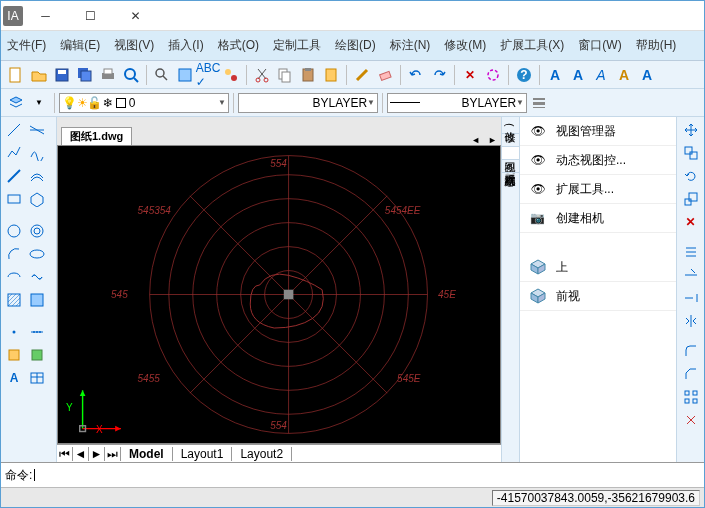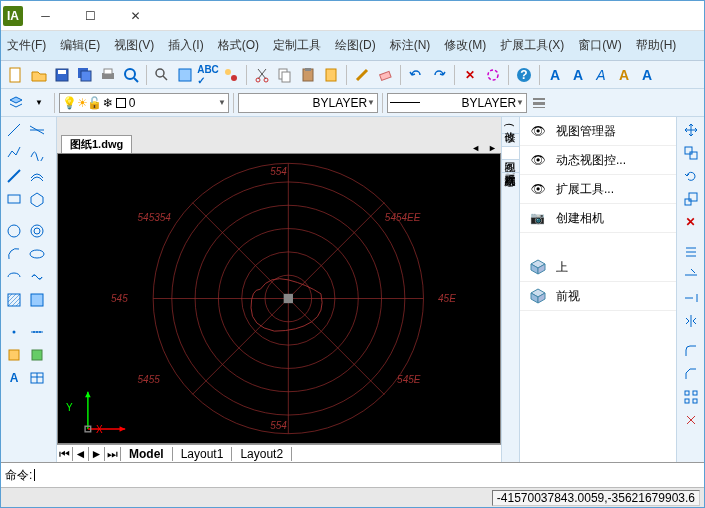--- a/index.html
+++ b/index.html
@@ -1,32 +1,32 @@
 <!DOCTYPE html>
 <html><head>
 <meta charset="utf-8">
 <style>
 *{margin:0;padding:0;box-sizing:border-box;font-family:"Microsoft YaHei",SimSun,sans-serif;font-size:12px;user-select:none}
 body{width:705px;height:508px;background:#f0f0f0;display:flex;flex-direction:column;border:1px solid #5a9fd4}
 .titlebar{height:30px;background:#fff;display:flex;align-items:center;padding:0 2px;border-bottom:1px solid #ddd}
-.titlebar .logo{width:20px;height:20px;background:#4d7c0f;color:#fff;display:flex;align-items:center;justify-content:center;font-weight:bold;border-radius:2px}
+.titlebar .logo{width:20px;height:20px;background:#737373;color:#fff;display:flex;align-items:center;justify-content:center;font-weight:normal;border-radius:2px}
 .titlebar .title{flex:1;padding-left:6px;color:#333}
 .titlebar .winbtn{width:45px;height:30px;display:flex;align-items:center;justify-content:center;color:#333}
 .menubar{background:#d9ecf9;padding:4px 0;display:flex;flex-wrap:wrap;gap:2px;border-bottom:1px solid #bcd}
 .menubar .mitem{padding:2px 6px;color:#333}
 .toolbar{background:#eaf3fb;border-bottom:1px solid #c5d8e8;display:flex;align-items:center;padding:2px 4px;gap:1px;min-height:28px}
 .tbtn{width:22px;height:22px;display:flex;align-items:center;justify-content:center;border-radius:2px}
 .sep{width:1px;height:20px;background:#c0c0c0;margin:0 3px}
 .drop{height:20px;border:1px solid #999;background:#fff;padding:0 2px;display:flex;align-items:center;font-size:11px}
 .drop .arr{margin-left:auto;font-size:8px;color:#555}
 .workarea{flex:1;display:flex;overflow:hidden}
 .ltool{width:56px;background:#eaf3fb;border-right:1px solid #c5d8e8;display:flex;flex-direction:column;padding:2px;gap:1px}
 .ltool .row{display:flex;gap:1px}
 .center{flex:1;display:flex;flex-direction:column;background:#000}
-.tabs{height:36px;background:#e8e8e8;display:flex;align-items:flex-end}
+.tabs{height:28px;background:#e8e8e8;display:flex;align-items:flex-end}
 .tab{background:#fff;border:1px solid #999;border-bottom:none;padding:1px 8px;font-size:11px;font-weight:bold;margin-left:4px}
 .canvas{flex:1;background:#000;position:relative;border:1px solid #888}
 .btabs{height:18px;background:#fff;display:flex;align-items:center;gap:0;border-top:1px solid #999;font-size:11px}
 .btabs .nav{width:16px;text-align:center;border-right:1px solid #999}
 .btabs .bt{padding:0 8px;border-right:1px solid #999}
 .btabs .bt.active{background:#fff;font-weight:bold}
 .rpanel{width:175px;background:#eaf3fb;border-left:1px solid #c5d8e8;display:flex}
 .rpanel .vtabs{width:18px;display:flex;flex-direction:column;border-right:1px solid #c5d8e8}
 .rpanel .vtab{writing-mode:vertical-rl;padding:6px 2px;font-size:11px;border-bottom:1px solid #c5d8e8;text-align:center}
 .rpanel .panelbody{flex:1;background:#fff;display:flex;flex-direction:column}
@@ -110,21 +110,21 @@
       <svg width="16" height="16">
         <circle cx="6" cy="6" r="4" fill="none" stroke="#555" stroke-width="1.5"></circle>
         <line x1="9" y1="9" x2="13" y2="13" stroke="#555" stroke-width="1.5"></line>
       </svg>
     </div>
   <div class="tbtn">
       <svg width="16" height="16">
         <rect x="2" y="2" width="12" height="12" fill="#9cf" stroke="#06c"></rect>
       </svg>
     </div>
-  <div class="tbtn" style="font-size:10px;font-weight:bold;color:#06c">ABC<br>✓</div>
+  <div class="tbtn" style="font-size:12px;font-weight:normal;color:#06c">ABC<br>✓</div>
   <div class="tbtn">
       <svg width="16" height="16">
         <circle cx="5" cy="5" r="3" fill="#fc6"></circle>
         <circle cx="11" cy="11" r="3" fill="#c33"></circle>
       </svg>
     </div>
   <div class="sep"></div>
   <div class="tbtn">
       <svg width="16" height="16">
         <path d="M4 2l8 10M12 2l-8 10" stroke="#555"></path>

